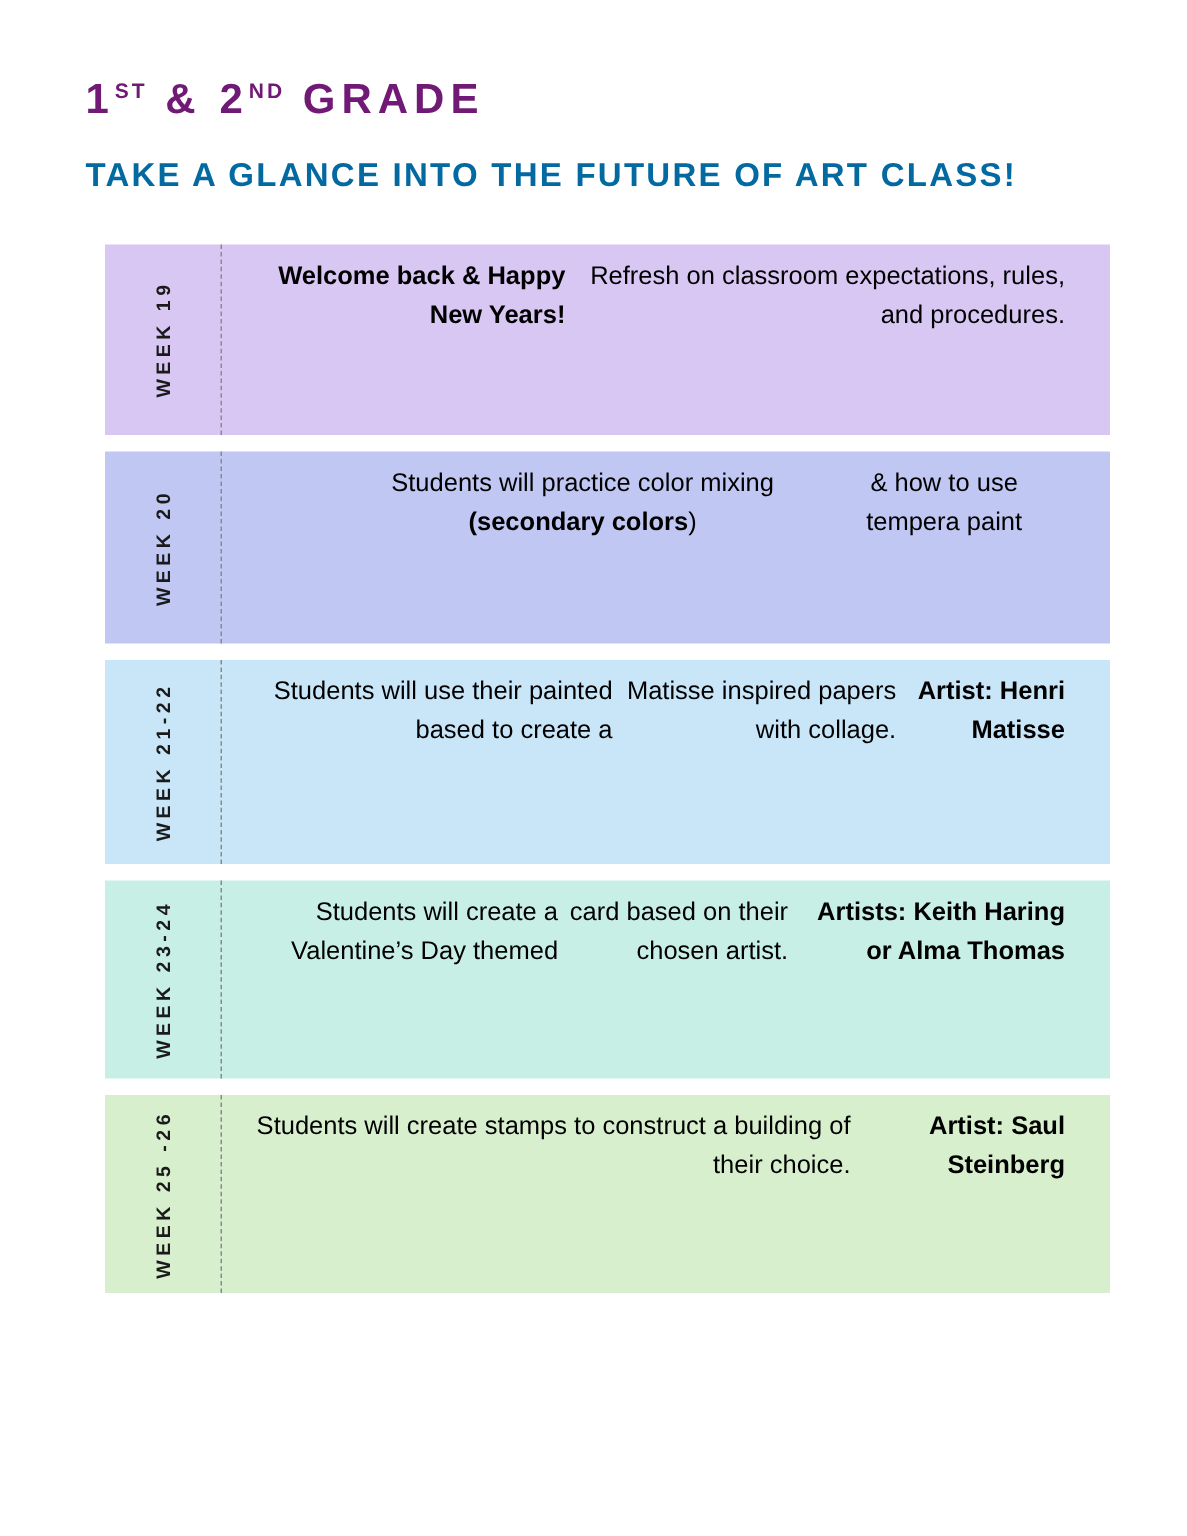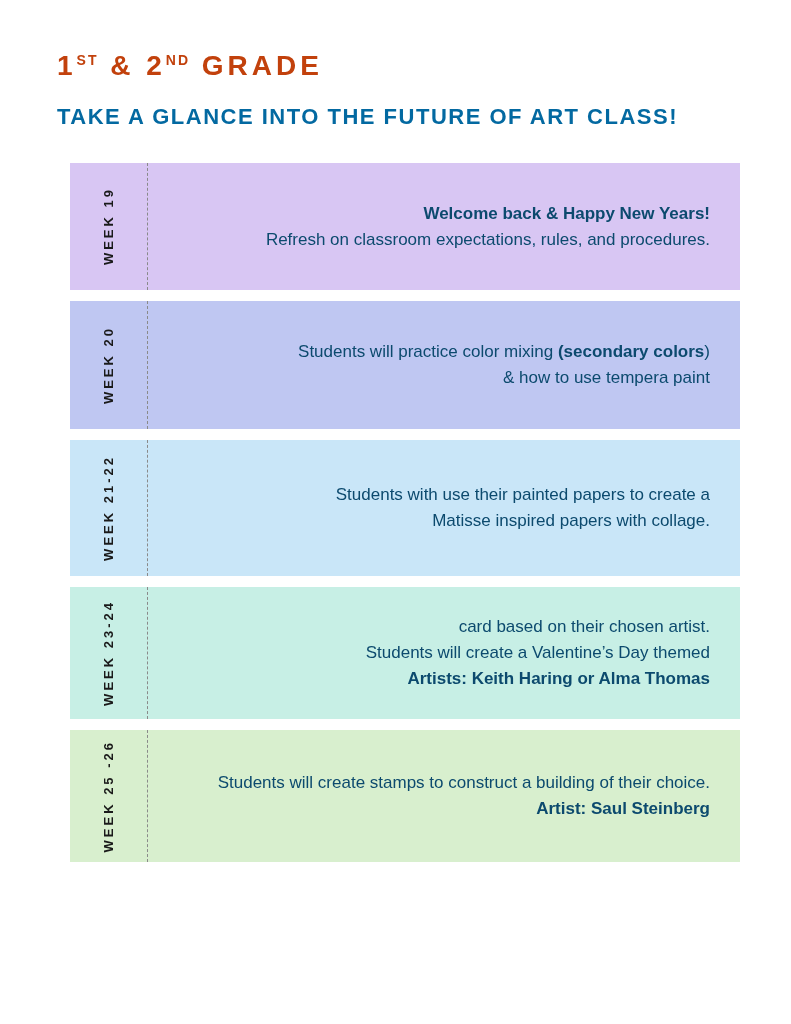--- a/index.html
+++ b/index.html
@@ -12,21 +12,21 @@
     width: 791px;
     height: 1024px;
     background: #ffffff;
     font-family: "Liberation Sans", sans-serif;
     overflow: hidden;
   }
   .header {
     padding: 52px 0 0 57px;
   }
   .grade-title {
-    color: #c2410c;
+    color: #701a75;
     font-weight: 700;
     font-size: 28px;
     letter-spacing: 4px;
     line-height: 1;
   }
   .grade-title .sup {
     font-size: 14px;
     vertical-align: 10px;
     letter-spacing: 2px;
   }
@@ -70,29 +70,29 @@
     white-space: nowrap;
   }
   .divider {
     width: 0;
     border-left: 1px dashed #8a8a8a;
     align-self: stretch;
   }
   .content {
     flex: 1;
     display: flex;
-    flex-direction: column;
+    flex-direction: row;
     justify-content: center;
     padding: 8px 30px 8px 14px;
     font-size: 17px;
     line-height: 26px;
-    color: #0c4a6e;
+    color: #000000;
   }
   .content.align-right  { text-align: right; }
-  .content.align-center { text-align: right; padding-left: 80px; }
+  .content.align-center { text-align: center; padding-left: 80px; }
   .seg { font-weight: 400; }
   .seg.bold { font-weight: 700; }
 </style>
 </head>
 <body>
 
 <div class="page">
 
   <div class="header">
     <div class="grade-title">
@@ -121,32 +121,33 @@
           <div class="line"><span class="seg">Students will practice color mixing </span><span class="seg bold">(secondary colors</span><span class="seg">)</span></div>
           <div class="line"><span class="seg">&amp; how to use tempera paint</span></div>
         </div>
       </div>
       <div class="row" style="background: rgb(201, 230, 248);">
         <div class="week-col">
           <span class="week-label">WEEK 21-22</span>
         </div>
         <div class="divider"></div>
         <div class="content align-right">
-          <div class="line"><span class="seg">Students with use their painted papers to create a</span></div>
+          <div class="line"><span class="seg">Students will use their painted based to create a</span></div>
           <div class="line"><span class="seg">Matisse inspired papers with collage.</span></div>
+          <div class="line"><span class="seg bold">Artist: Henri Matisse</span></div>
         </div>
       </div>
       <div class="row" style="background: rgb(199, 239, 229);">
         <div class="week-col">
           <span class="week-label">WEEK 23-24</span>
         </div>
         <div class="divider"></div>
         <div class="content align-right">
+          <div class="line"><span class="seg">Students will create a Valentine’s Day themed</span></div>
           <div class="line"><span class="seg">card based on their chosen artist.</span></div>
-          <div class="line"><span class="seg">Students will create a Valentine’s Day themed</span></div>
           <div class="line"><span class="seg bold">Artists: Keith Haring or Alma Thomas</span></div>
         </div>
       </div>
       <div class="row" style="background: rgb(216, 239, 206);">
         <div class="week-col">
           <span class="week-label">WEEK 25 -26</span>
         </div>
         <div class="divider"></div>
         <div class="content align-right">
           <div class="line"><span class="seg">Students will create stamps to construct a building of their choice.</span></div>

